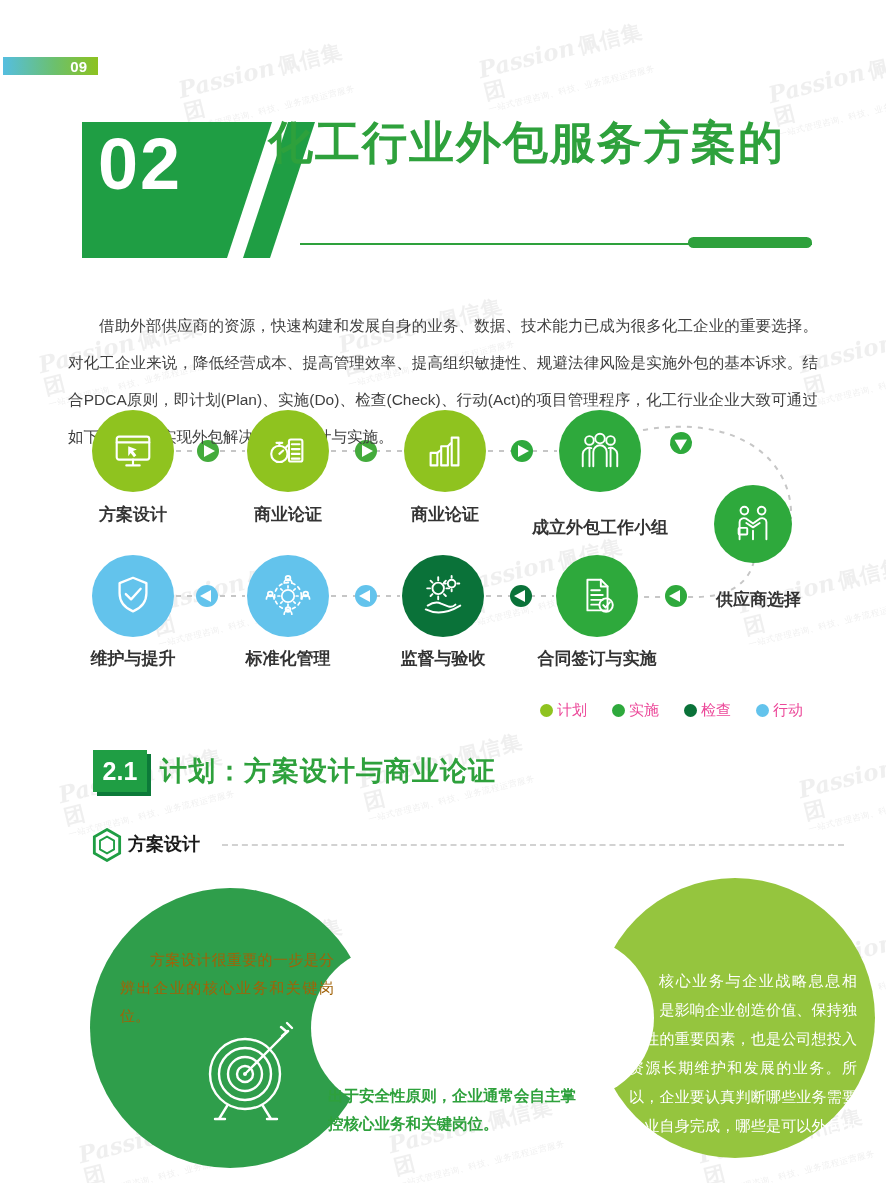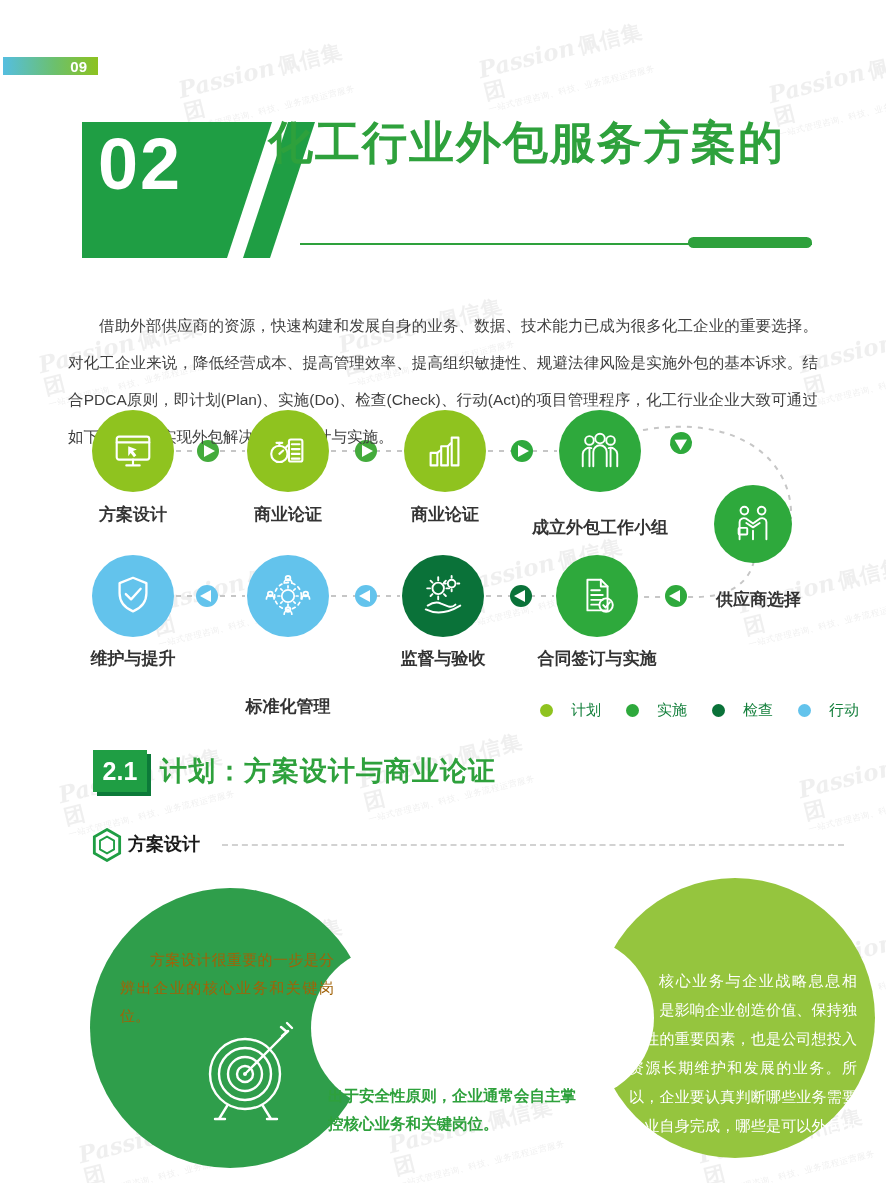--- a/index.html
+++ b/index.html
@@ -29,21 +29,21 @@
          text-align:justify;text-indent:2em;color:#3f3f3f;}
   
   .fc{position:absolute;border-radius:50%;z-index:2;display:flex;align-items:center;justify-content:center;}
   .fc svg{display:block;}
   .c-lg{background:#8fc31f;} .c-g{background:#2ea93c;} .c-dg{background:#0a7239;} .c-b{background:#63c3ec;}
   .d82{width:82px;height:82px;} .d78{width:78px;height:78px;}
   .flabel{position:absolute;z-index:2;font-size:17px;font-weight:bold;color:#333;text-align:center;}
   .connectors{position:absolute;left:0;top:0;z-index:1;pointer-events:none;}
   
   .legend{position:absolute;left:540px;top:701px;z-index:2;display:flex;gap:25px;align-items:center;}
-  .legend .li{display:flex;align-items:center;gap:18px;font-size:15px;color:#15803d;}
+  .legend .li{display:flex;align-items:center;gap:4px;font-size:15px;color:#ec4899;}
   .legend .dot{width:13px;height:13px;border-radius:50%;}
   
   .sub-box{position:absolute;left:93px;top:750px;width:54px;height:42px;background:#1f9e44;z-index:2;
            box-shadow:4px 4px 0 #0c7a39;display:flex;align-items:center;justify-content:center;
            color:#fff;font-size:25px;font-weight:bold;}
   .sub-title{position:absolute;left:160px;top:753px;z-index:2;color:#2ea13c;font-size:27px;font-weight:800;
              letter-spacing:1px;white-space:nowrap;}
   
   .blk-icon{position:absolute;left:92px;top:828px;z-index:2;}
   .blk-title{position:absolute;left:128px;top:832px;z-index:2;font-size:18px;font-weight:bold;color:#1a1a1a;}
@@ -249,21 +249,21 @@
         <path d="M30.5,33.5 L33,36 L37.5,30.5"></path>
     </svg>
   </div>
 
   <div class="flabel" style="left:53px;top:503px;width:160px;">方案设计</div>
   <div class="flabel" style="left:208px;top:503px;width:160px;">商业论证</div>
   <div class="flabel" style="left:365px;top:503px;width:160px;">商业论证</div>
   <div class="flabel" style="left:510px;top:516px;width:180px;">成立外包工作小组</div>
   <div class="flabel" style="left:716px;top:588px;width:160px;text-align:left;">供应商选择</div>
   <div class="flabel" style="left:53px;top:647px;width:160px;">维护与提升</div>
-  <div class="flabel" style="left:208px;top:647px;width:160px;margin-top:48px;">标准化管理</div>
+  <div class="flabel" style="left:208px;top:647px;width:160px;">标准化管理</div>
   <div class="flabel" style="left:363px;top:647px;width:160px;">监督与验收</div>
   <div class="flabel" style="left:507px;top:647px;width:180px;">合同签订与实施</div>
 
   <div class="legend">
     <div class="li">
       <span class="dot" style="background:#8fc31f"></span>
       <span>计划</span>
     </div>
     <div class="li">
       <span class="dot" style="background:#2ea93c"></span>

